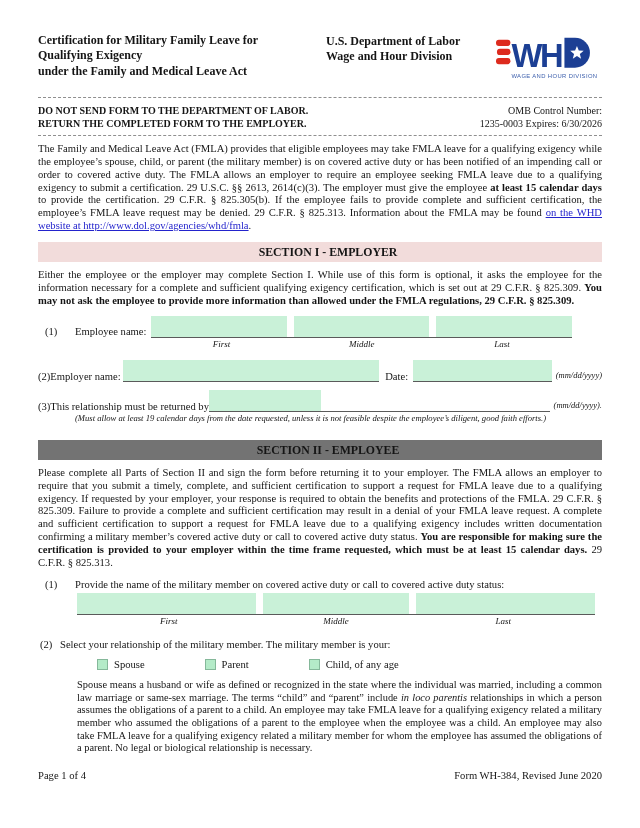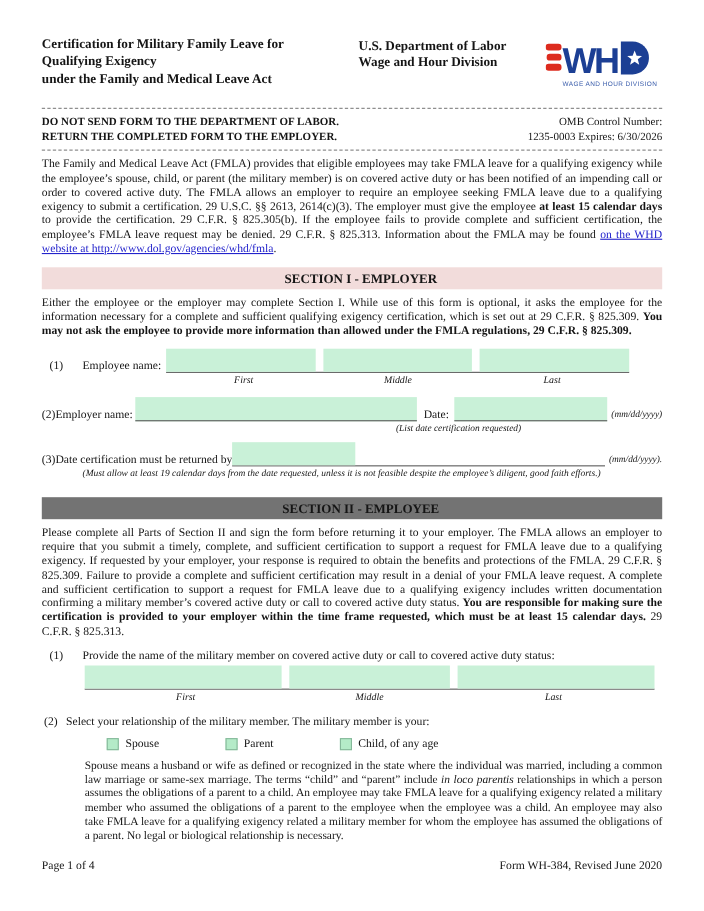--- a/index.html
+++ b/index.html
@@ -128,25 +128,24 @@
   </div>
 
   <div class="fr2">
     <span class="num">(2)</span>
     <span class="flabel">Employer name:</span>
     <span class="gline gfill" style="flex:1.85;margin-left:2px;"></span>
     <span class="datelab">Date:</span>
     <span class="gline gfill" style="flex:1;"></span>
     <span class="hint">(mm/dd/yyyy)</span>
   </div>
-  <div class="subhint">(List date certification requested)</div>
 
   <div class="fr3">
     <span class="num">(3)</span>
-    <span class="flabel">Date certification must be returned by</span>
+    <span class="flabel">This relationship must be returned by</span>
     <span class="rline">
         <span class="rbox gfill"></span>
       </span>
     <span class="hint">(mm/dd/yyyy).</span>
   </div>
   <div class="note">(Must allow at least 19 calendar days from the date requested, unless it is not feasible despite the employee’s diligent, good faith efforts.)</div>
 
   <div class="secbar blue" style="margin-top:17px;">SECTION II - EMPLOYEE</div>
 
   <p class="para" style="margin-bottom:0;"><span>Please complete all Parts of Section II and sign the form before returning it to your employer. The FMLA allows an employer to require that you submit a timely, complete, and sufficient certification to support a request for FMLA leave due to a qualifying exigency. If requested by your employer, your response is required to obtain the benefits and protections of the FMLA. 29 C.F.R. § 825.309. Failure to provide a complete and sufficient certification may result in a denial of your FMLA leave request. A complete and sufficient certification to support a request for FMLA leave due to a qualifying exigency includes written documentation confirming a military member’s covered active duty or call to covered active duty status. </span><span class="b">You are responsible for making sure the certification is provided to your employer within the time frame requested, which must be at least 15 calendar days.</span><span> 29 C.F.R. § 825.313.</span></p>

